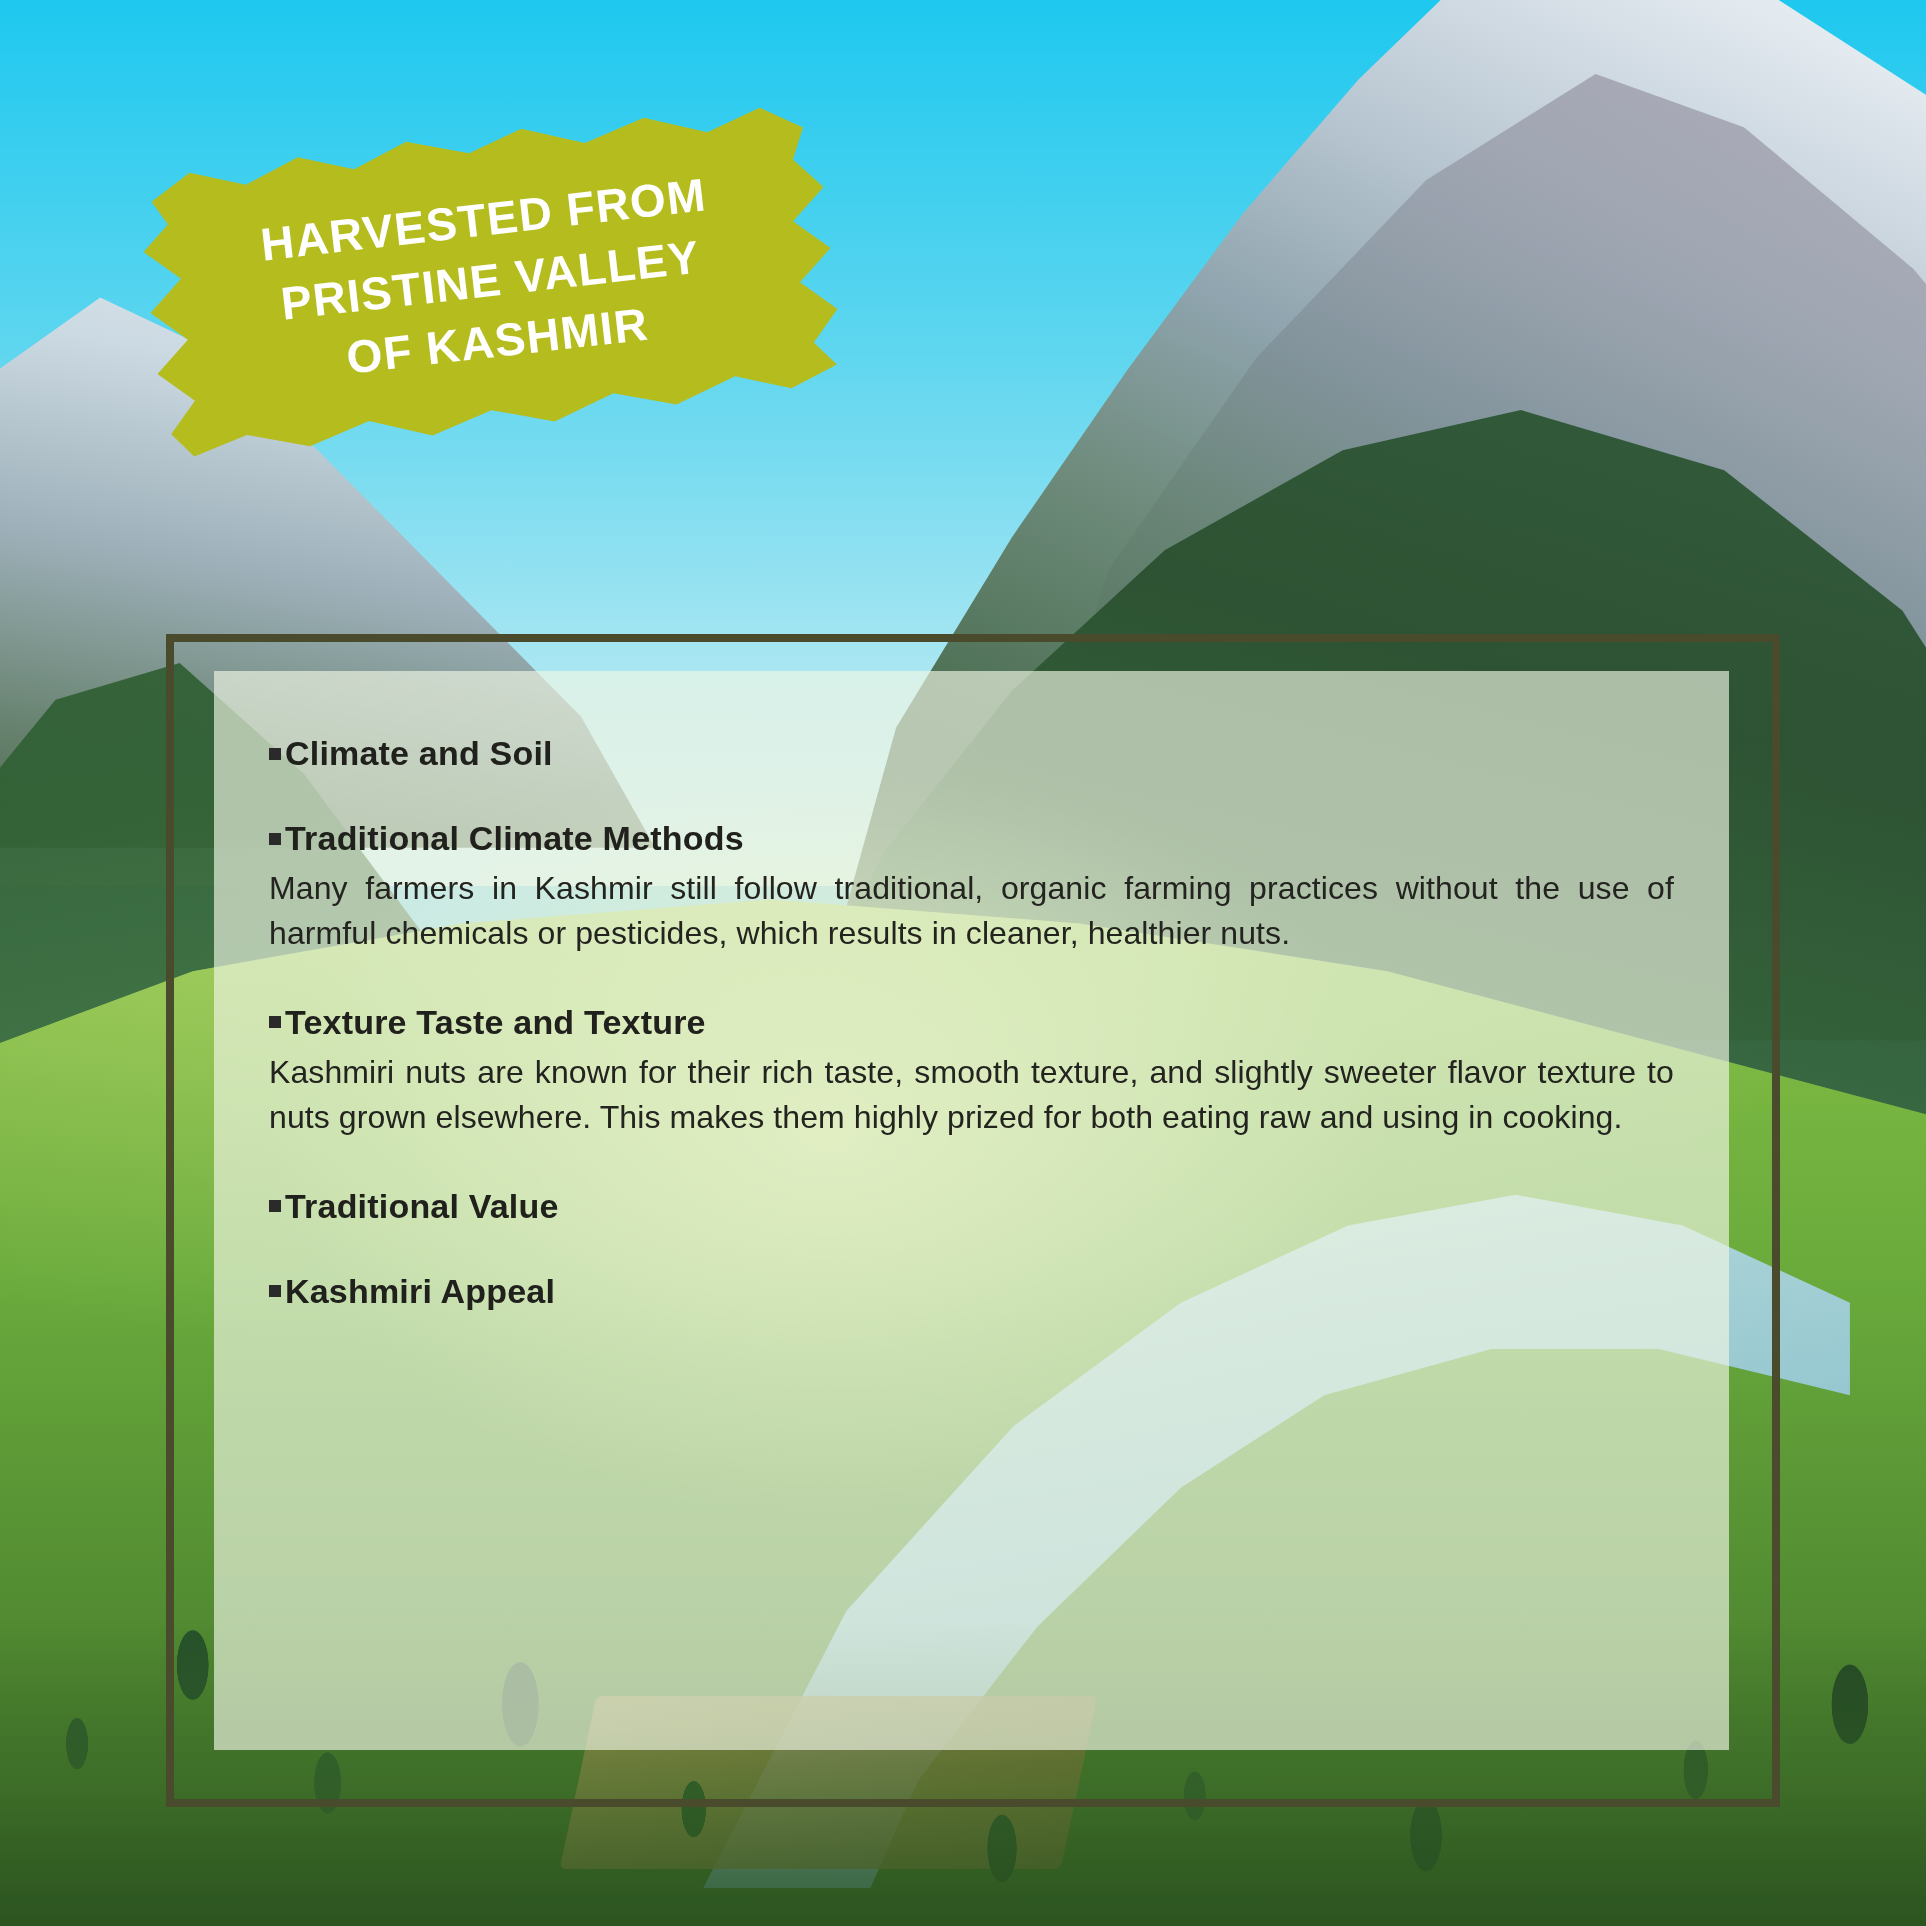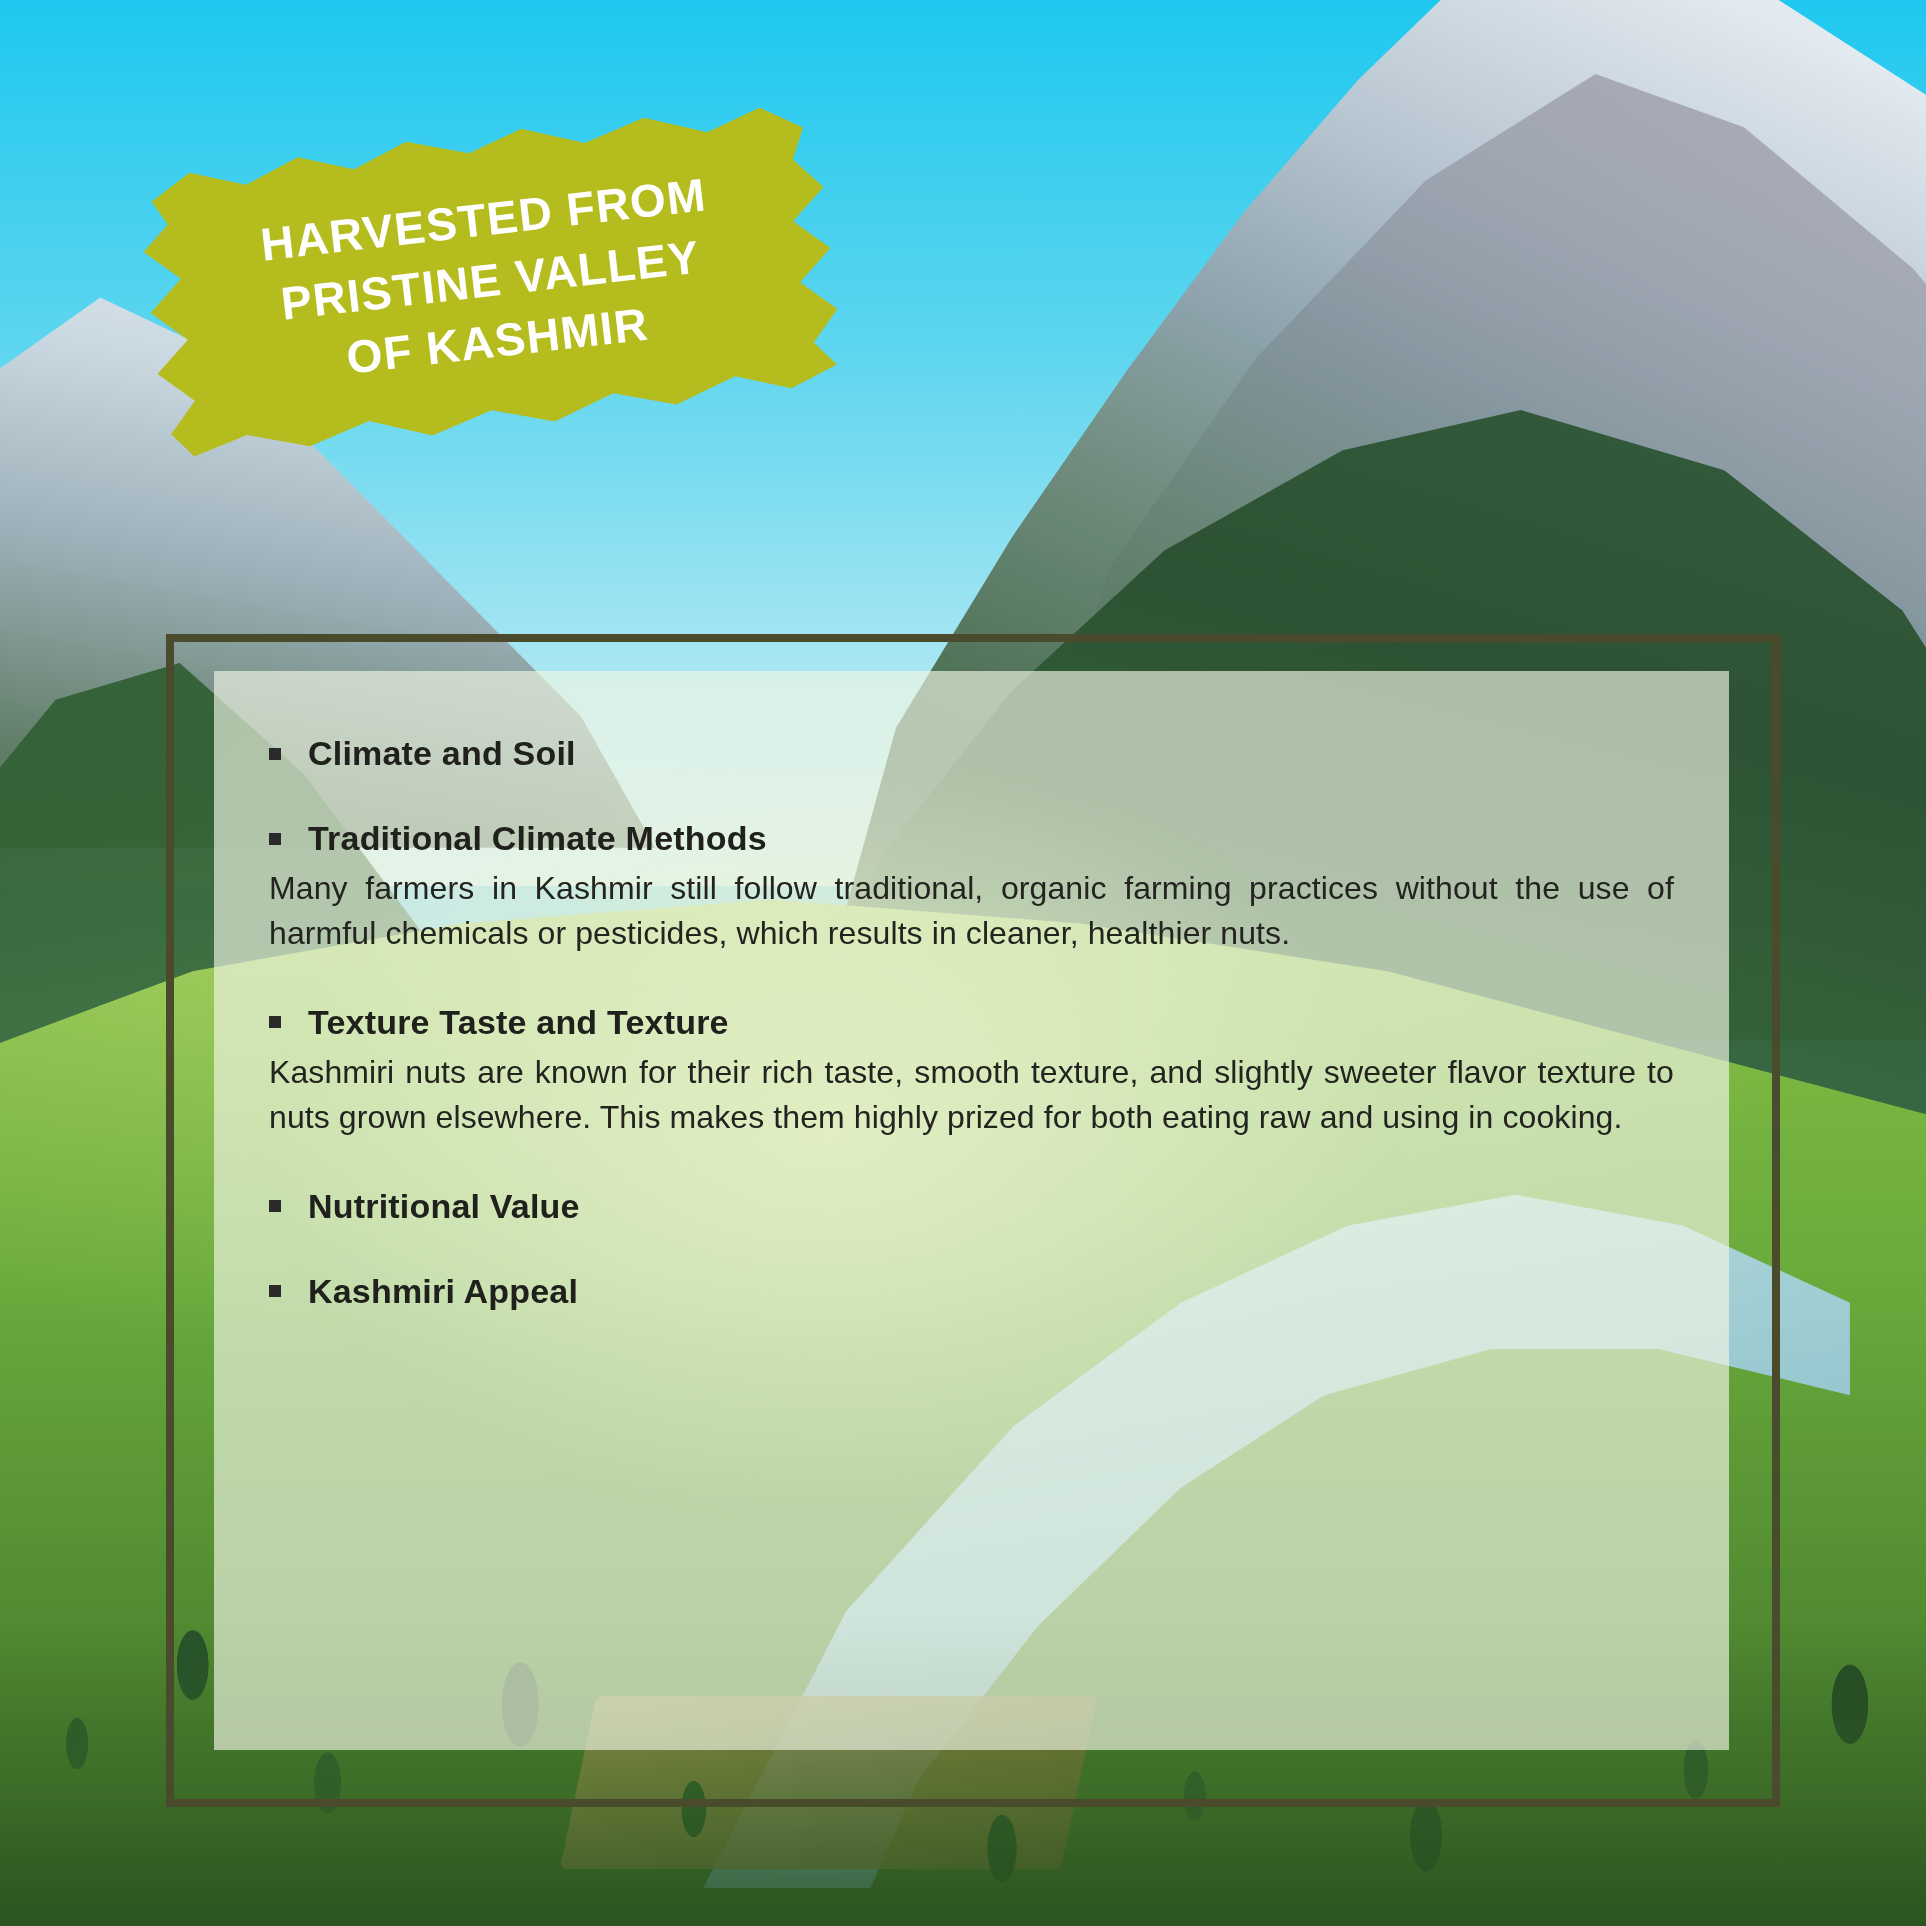--- a/index.html
+++ b/index.html
@@ -176,21 +176,21 @@
     padding: 63px 55px 40px 55px;
     overflow: hidden;
   }
 
   .section { margin-bottom: 46px; }
   .section:last-child { margin-bottom: 0; }
 
   .sec-head {
     display: flex;
     align-items: center;
-    gap: 27px;
+    gap: 4px;
     margin-bottom: 8px;
   }
   .bullet {
     width: 12px; height: 12px;
     background: #2a2a2a;
     display: inline-block;
     flex: none;
   }
   .sec-title {
     font-size: 34px;
@@ -255,21 +255,21 @@
       <div class="sec-head">
         <span class="bullet"></span>
         <span class="sec-title">Texture Taste and Texture</span>
       </div>
       <p class="sec-body">Kashmiri nuts are known for their rich taste, smooth texture, and slightly sweeter flavor texture to nuts grown elsewhere. This makes them highly prized for both eating raw and using in cooking.</p>
     </div>
 
     <div class="section">
       <div class="sec-head">
         <span class="bullet"></span>
-        <span class="sec-title">Nutritional Value</span>
+        <span class="sec-title">Traditional Value</span>
       </div>
     </div>
 
     <div class="section">
       <div class="sec-head">
         <span class="bullet"></span>
         <span class="sec-title">Kashmiri Appeal</span>
       </div>
     </div>
 

